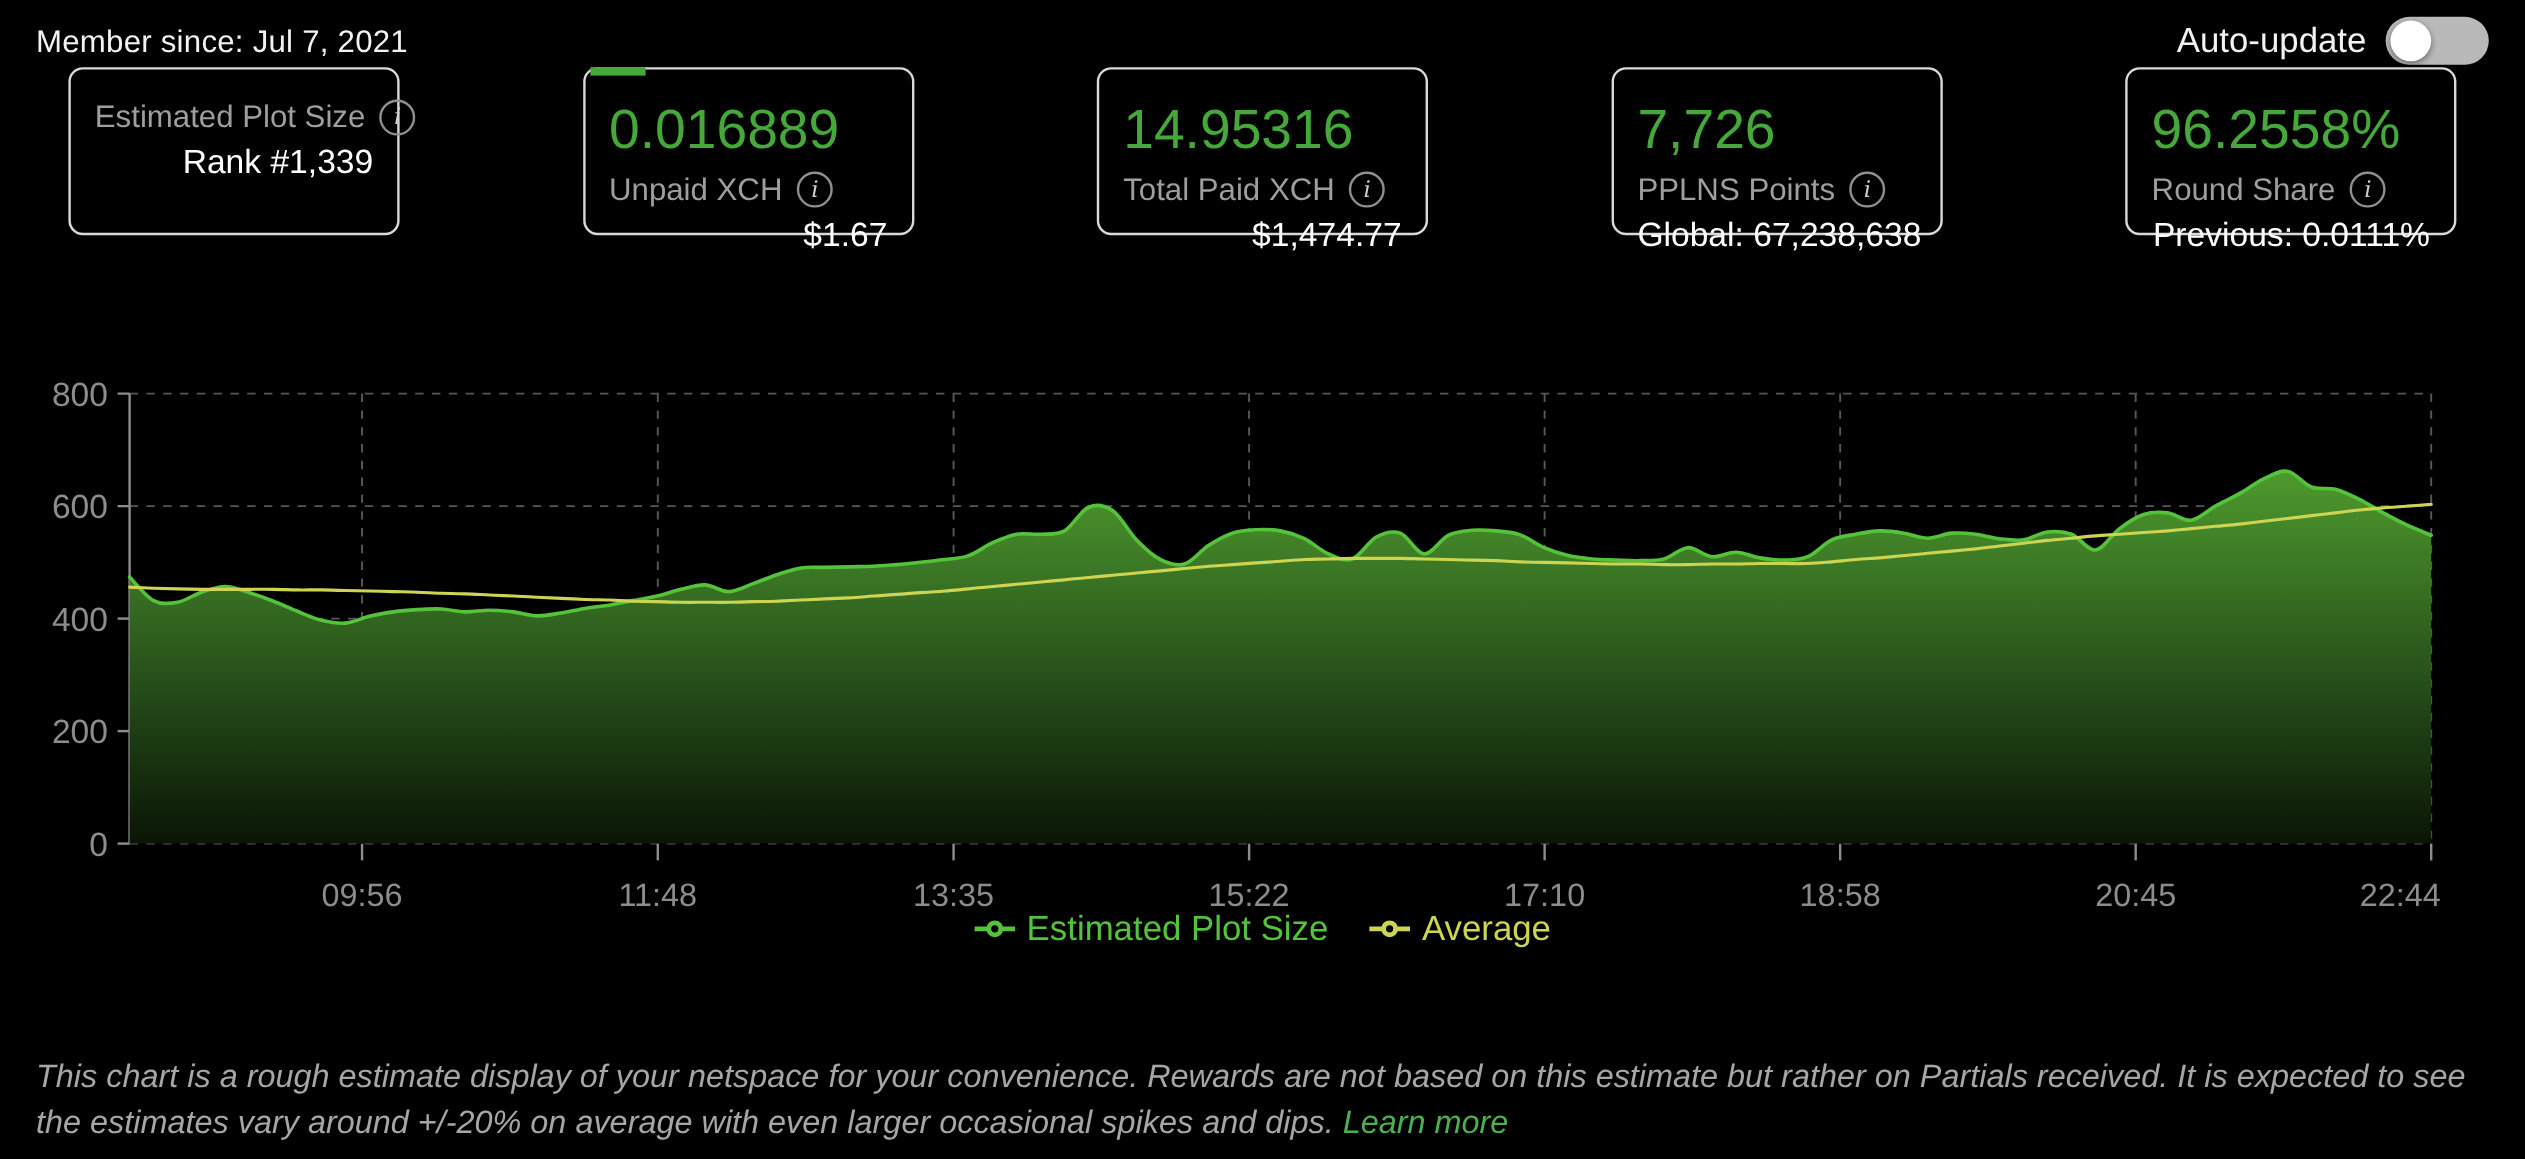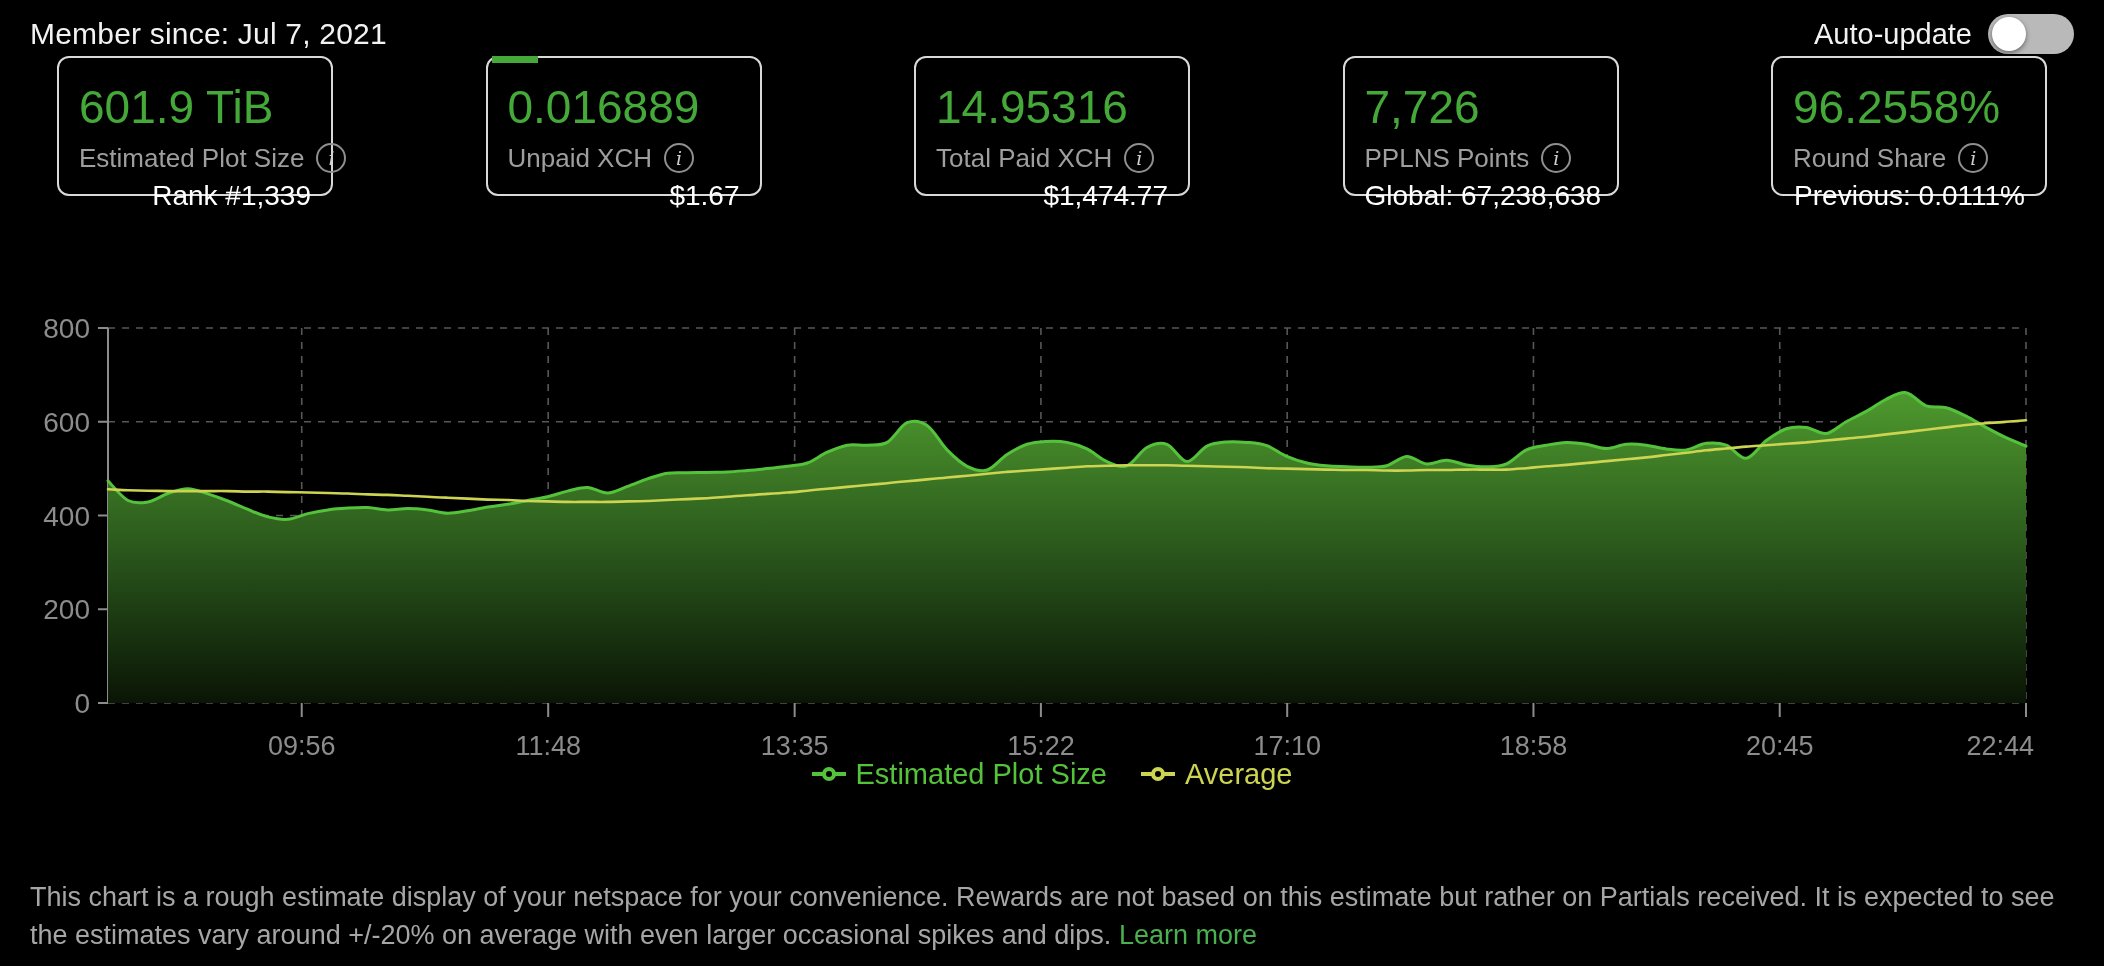--- a/index.html
+++ b/index.html
@@ -19,21 +19,21 @@
   body{
     width:2104px; height:966px; overflow:hidden; position:relative;
     font-family:"Liberation Sans","DejaVu Sans",sans-serif;
     color:var(--white-text);
   }
   
   .topbar{
     display:flex; justify-content:space-between; align-items:center;
     padding:12px 30px 0 30px; height:56px;
   }
-  .member-since{font-size:30px; color:var(--white-text); letter-spacing:0.2px;}
+  .member-since{font-size:26px; color:var(--white-text); letter-spacing:0.2px;}
   .auto-update{display:flex; align-items:center; gap:16px;justify-content:space-between;}
   .auto-update-label{font-size:29px; color:var(--white-text);}
   .switch{
     width:86px; height:40px; border-radius:20px;
     background:var(--toggle-track); position:relative; cursor:pointer;
   }
   .switch .knob{
     position:absolute; left:4px; top:3px; width:34px; height:34px;
     border-radius:50%; background:#fff; box-shadow:0 2px 5px rgba(0,0,0,.45);
   }
@@ -76,41 +76,40 @@
     display:flex; justify-content:center; align-items:center; gap:34px;
     margin-top:-16px; height:40px;
   }
   .legend-item{display:flex; align-items:center; gap:10px; cursor:pointer;}
   .legend-label{font-size:29px;}
   .legend-item:nth-child(1) .legend-label{color:var(--line-green);}
   .legend-item:nth-child(2) .legend-label{color:var(--line-yellow);}
   
   .footnote{
     margin:84px 30px 0 30px; max-width:2044px;
-    font-size:27px; color:#a6a6a6; line-height:1.42;
+    font-size:27px; font-style:italic; color:#a6a6a6; line-height:1.42;
   }
   .footnote a{color:var(--link); text-decoration:none; cursor:pointer;}
 </style>
 </head>
 <body>
 
 <div class="topbar">
   <div class="member-since">Member since: Jul 7, 2021</div>
   <div class="auto-update">
     <span class="auto-update-label">Auto-update</span>
     <div class="switch">
       <div class="knob"></div>
     </div>
   </div>
 </div>
 
 <div class="cards">
   <div class="card">
 
-    <div class="card-value">601.9 TiB</div>
     <div class="card-label-row">
       <span class="card-label">Estimated Plot Size</span>
       <span class="info"></span>
     </div>
     <div class="card-sub">Rank #1,339</div>
   </div>
   <div class="card">
     <div class="accent-bar" style="display: block;"></div>
     <div class="card-value">0.016889</div>
     <div class="card-label-row">

